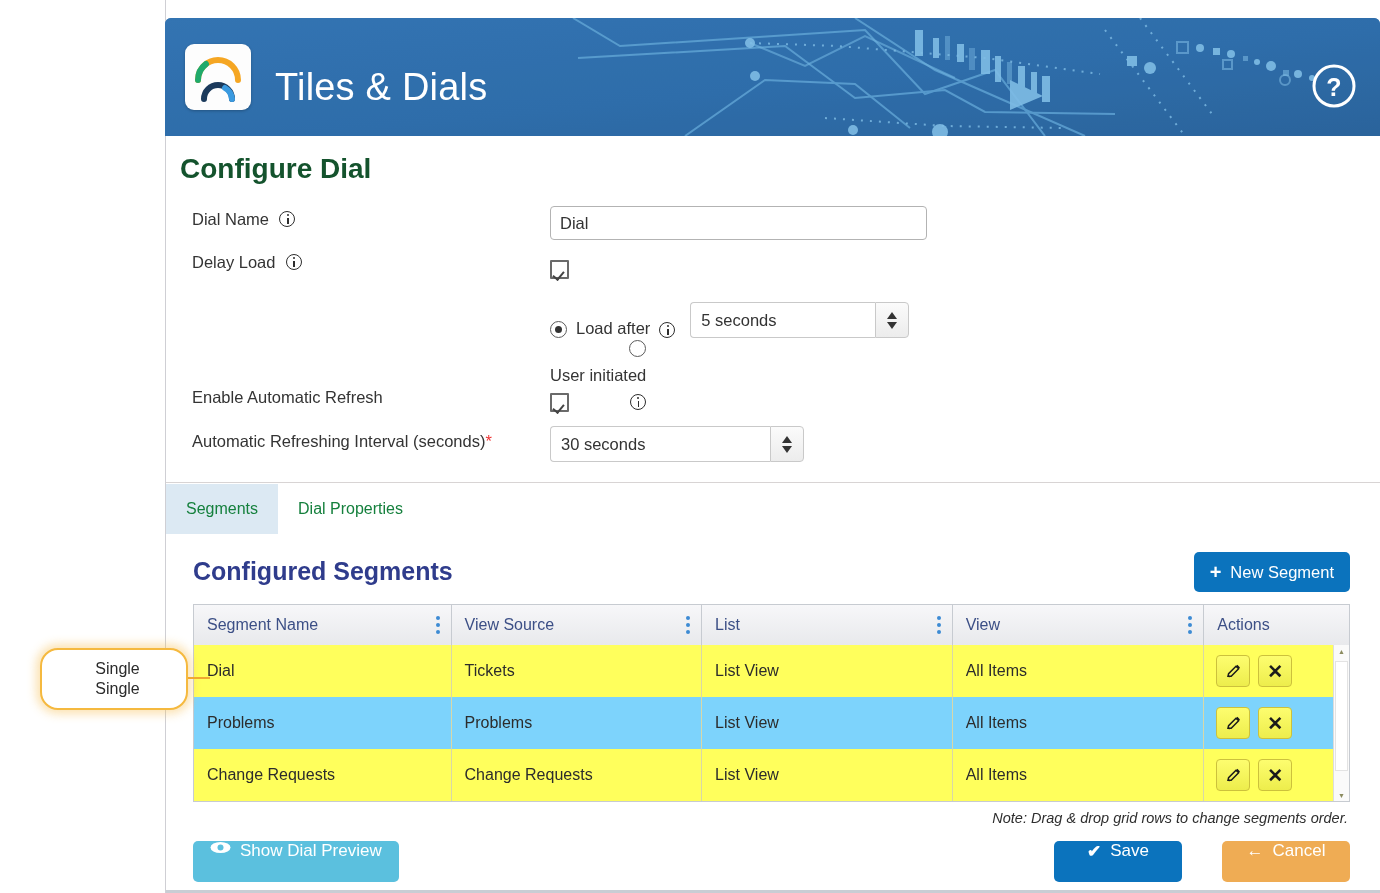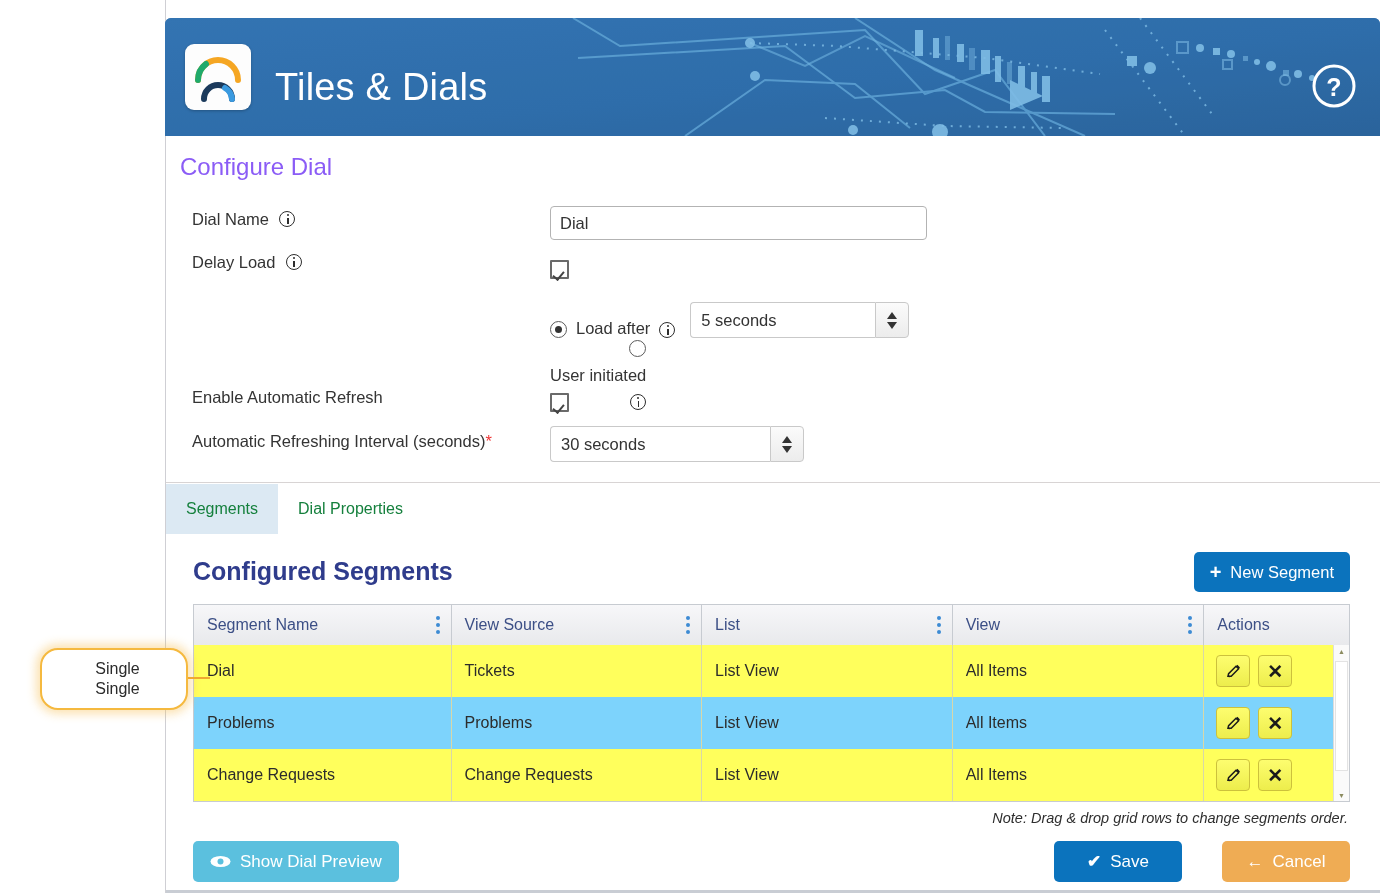--- a/index.html
+++ b/index.html
@@ -46,21 +46,21 @@
     color:#fff; font-size:38px; font-weight:400; letter-spacing:.2px;
     white-space:nowrap;
   }
   .help-btn{
     position:absolute; right:23px; top:45px; width:46px; height:46px;
     cursor:pointer;
   }
 
   
   .section-title{
-    position:absolute; color:#8b5cf6; font-size:24px; font-weight:400;
+    position:absolute; color:#14532d; font-size:28px; font-weight:700;
   }
   #configure-dial-title{ left:180px; top:153px; }
 
   .form-area{ position:absolute; left:166px; top:195px; width:1214px; height:283px; }
   .form-row{ position:absolute; }
   .flabel{
     font-size:16.5px; color:#343434; white-space:nowrap;
   }
   .req-star{ color:#e33; }
 
@@ -197,21 +197,21 @@
 
   .grid-note{
     position:absolute; right:32px; top:810px;
     font-size:14.5px; color:#2e2e2e; font-style:italic; white-space:nowrap;
   }
 
   
   .btn{
     position:absolute; height:41px; border:none; border-radius:5px;
     font-family:"Liberation Sans", sans-serif; font-size:17px; color:#fff;
-    display:flex; align-items:center; justify-content:center; gap:9px;
+    display:flex; align-items:flex-start; justify-content:center; gap:9px;
     padding:0 17px; cursor:pointer; white-space:nowrap;
   }
   #btn-preview{ left:193px; top:841px; background:#5bc0de; }
   #btn-save{ right:198px; top:841px; background:#0b73bd; min-width:128px; }
   #btn-cancel{ right:30px; top:841px; background:#efac54; min-width:128px; }
 
   .eye-ico{ width:21px; height:13px; }
   .chk-ico{ font-size:17px; font-weight:700; }
   .arrow-left{ font-size:17px; }
 

